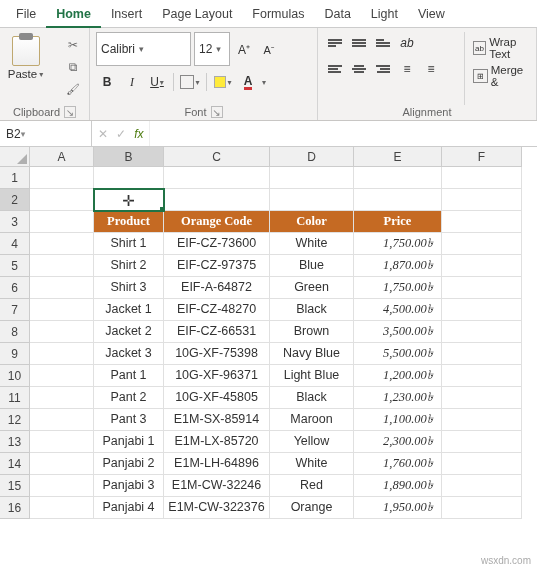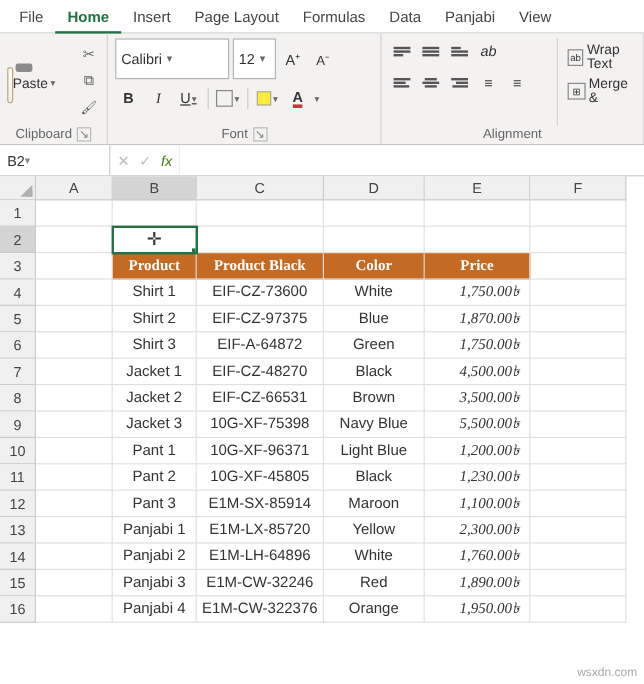--- a/index.html
+++ b/index.html
@@ -10,21 +10,21 @@
 .tab-row .tab { padding: 0 10px; height: 28px; line-height: 28px; font-size: 12.5px; color: #444; cursor: pointer; }
 .tab-row .tab.active { color: #217346; border-bottom: 2.5px solid #217346; font-weight: 600; }
 
 
 .ribbon { display: flex; background: #f3f2f1; border-bottom: 1px solid #c8c6c4; height: 93px; }
 .group { border-right: 1px solid #d4d4d4; padding: 4px 6px 2px 6px; display: flex; flex-direction: column; justify-content: space-between; }
 .group-label { text-align: center; font-size: 11px; color: #666; padding: 1px 0 0 0; display:flex; align-items:center; justify-content:center; gap:4px;}
 .group-top { display: flex; gap: 18px; flex: 1; }
 
 
-.paste-btn { display: flex; flex-direction: row; align-items: center; width: 40px; cursor:pointer; }
+.paste-btn { display: flex; flex-direction: column; align-items: center; width: 40px; cursor:pointer; }
 .paste-icon { width: 28px; height: 30px; background: linear-gradient(#fff,#eee); border: 1px solid #bfa870; border-radius: 2px; position: relative; margin-top:4px;}
 .paste-icon::before { content:""; position:absolute; top:-4px; left:6px; width:14px; height:7px; background:#8a8a8a; border-radius:2px;}
 .paste-label { font-size: 11.5px; margin-top: 2px; display:flex; align-items:center; gap:2px;}
 .mini-col { display: flex; flex-direction: column; gap: 4px; padding-top:4px;}
 .mini-btn { width: 20px; height: 18px; display:flex; align-items:center; justify-content:center; color:#555; cursor:pointer;}
 .scissors::before{content:"✂"; color:#666;}
 .copy::before{content:"⧉"; color:#666;}
 .fmtpaint::before{content:"🖌"; font-size:11px;}
 
 
@@ -105,21 +105,21 @@
 </head>
 <body>
 
 <div class="tab-row">
   <div class="tab">File</div>
   <div class="tab active">Home</div>
   <div class="tab">Insert</div>
   <div class="tab">Page Layout</div>
   <div class="tab">Formulas</div>
   <div class="tab">Data</div>
-  <div class="tab">Panjabi</div>
+  <div class="tab">Light</div>
   <div class="tab">View</div>
 </div>
 
 <div class="ribbon">
 
   <div class="group" style="width:90px">
     <div class="group-top">
       <div class="paste-btn">
         <div class="paste-icon"></div>
         <div class="paste-label">
@@ -308,21 +308,21 @@
           <span class="cursor-plus">✛</span>
         </div>
         <div class="cell c-C"></div>
         <div class="cell c-D"></div>
         <div class="cell c-E"></div>
         <div class="cell c-F"></div>
       </div>
       <div class="row">
         <div class="cell c-A"></div>
         <div class="cell c-B header-cell">Product</div>
-        <div class="cell c-C header-cell">Product Black</div>
+        <div class="cell c-C header-cell">Orange Code</div>
         <div class="cell c-D header-cell">Color</div>
         <div class="cell c-E header-cell">Price</div>
         <div class="cell c-F"></div>
       </div>
       <div class="row">
         <div class="cell c-A"></div>
         <div class="cell c-B data-b">Shirt 1</div>
         <div class="cell c-C data-c">EIF-CZ-73600</div>
         <div class="cell c-D data-d">White</div>
         <div class="cell c-E data-e">1,750.00৳</div>

